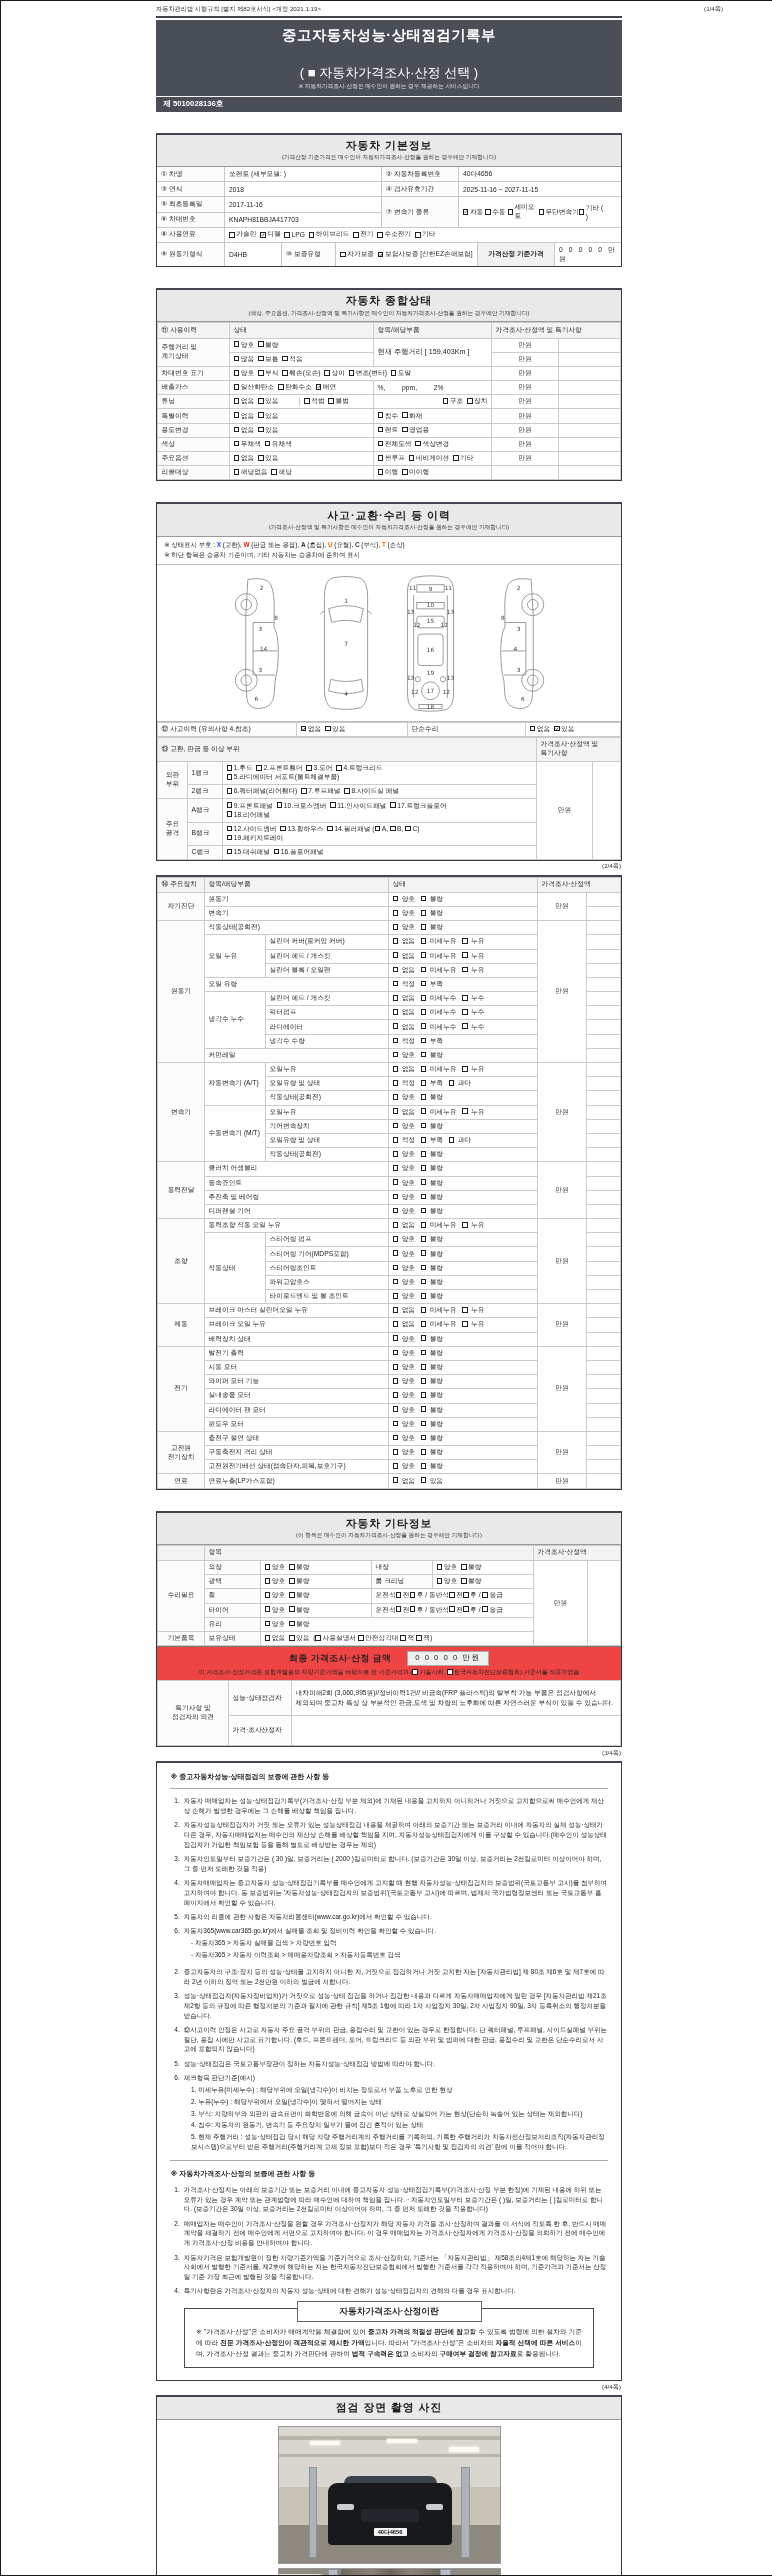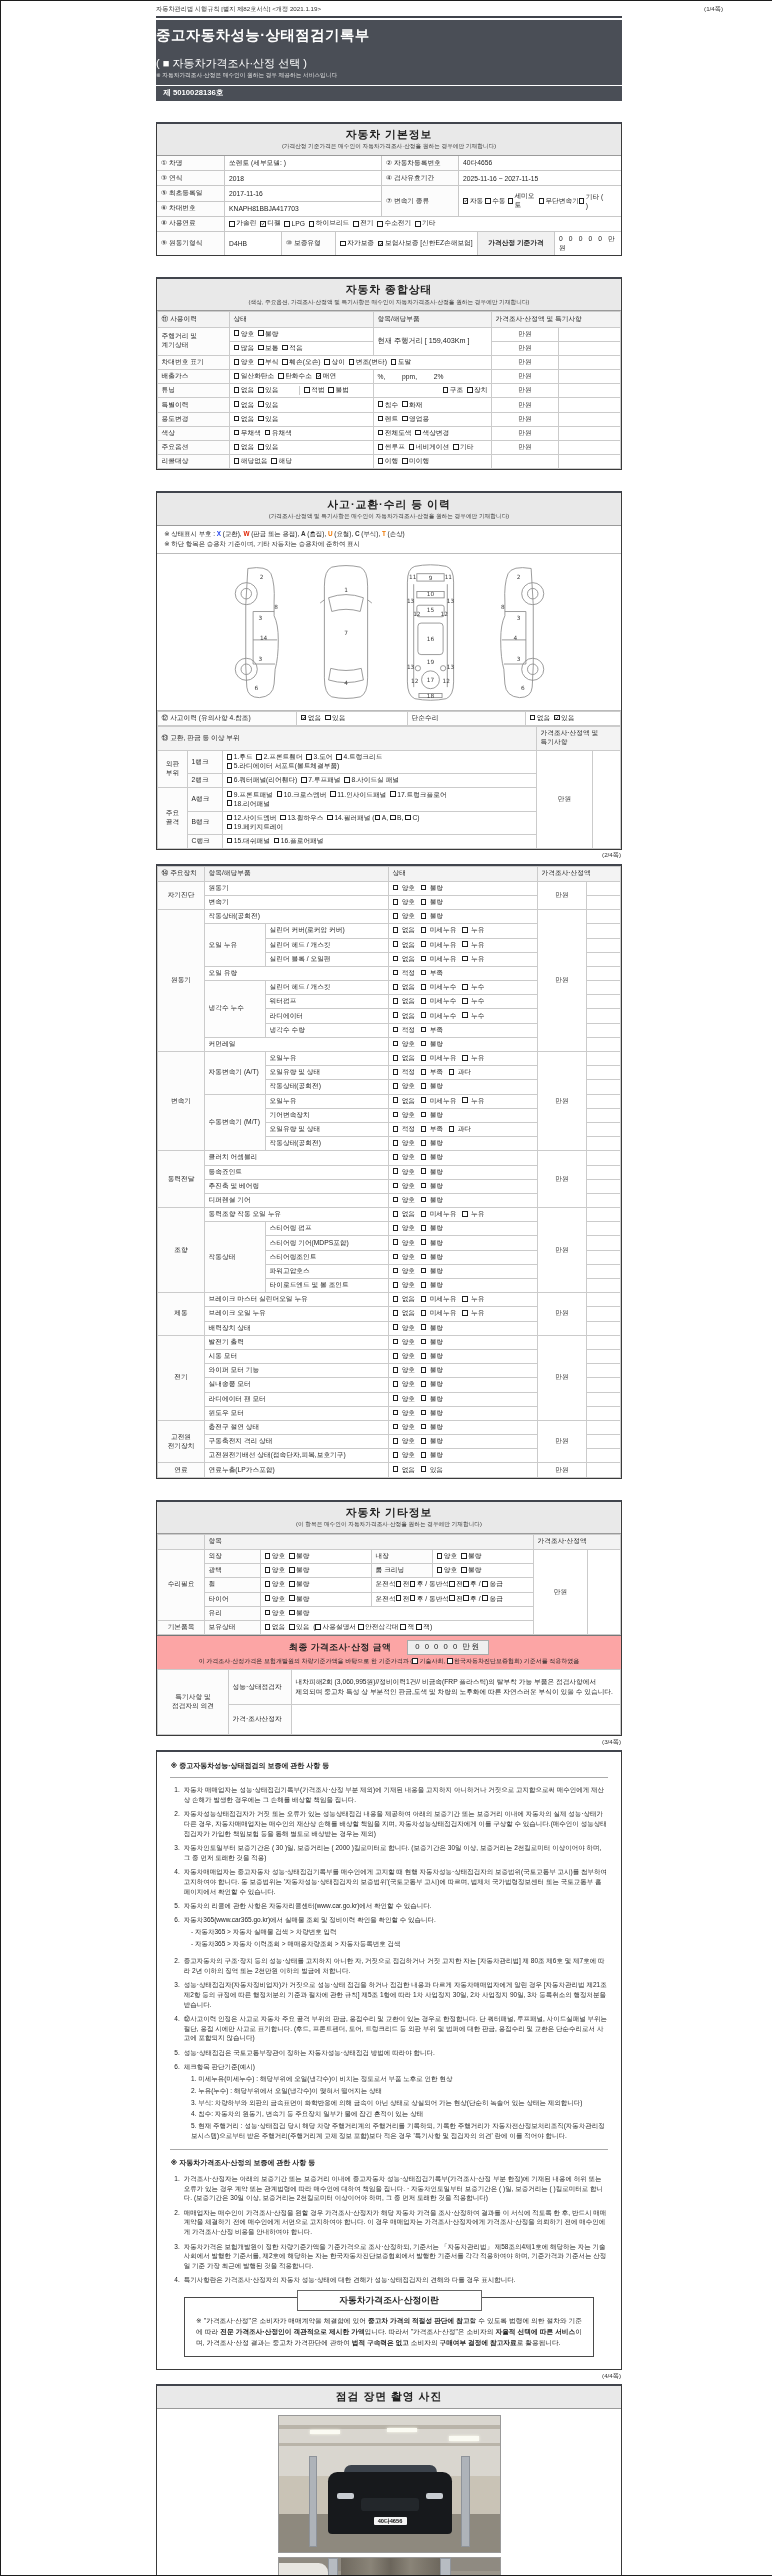--- a/index.html
+++ b/index.html
@@ -5,23 +5,23 @@
   *{box-sizing:border-box;margin:0;padding:0}
   html,body{background:#fff}
   body{font-family:"Liberation Sans","DejaVu Sans",sans-serif;color:#222}
   .page{position:relative;width:773px;height:2576px;background:#fff;border:1px solid #1c1c1c;overflow:hidden}
   .meta{display:flex;justify-content:space-between;padding:3.6px 49px 2.1px 155px;font-size:6.2px;color:#333}
   .form-col{width:466px;margin-left:155px}
   .marker{width:466px;margin-left:155px;text-align:right;font-size:6.2px;color:#333;padding:1.5px 1px 2.1px}
   
   .banner .bar{height:2.1px;background:#3f434b}
   .banner .gap{height:2.6px;background:#fff}
-  .banner .main{background:#4a4e56;color:#fff;padding:5.2px 0 4.6px}
+  .banner .main{background:#4a4e56;color:#fff;text-align:center;padding:5.2px 0 4.6px}
   .banner .t1{font-size:14.4px;font-weight:bold;letter-spacing:0.5px}
-  .banner .t2{font-size:11px;margin-top:11px}
+  .banner .t2{font-size:13px;margin-top:19px}
   .banner .t3{font-size:5.7px;color:#e6e6e6;margin-top:1.5px}
   .docno{background:#4a4e56;color:#fff;border-top:1px solid #fff;font-size:7.7px;font-weight:bold;padding:2.6px 7.2px}
   
   .sec{border:1px solid #3a3a3a;border-top:2.6px solid #41454d;background:#fff;margin-top:21px}
   .sec-head{background:#e9e9e9;text-align:center;padding:4.1px 2.1px 3.6px;border-bottom:0.5px solid #9a9a9a}
   .sec-title{font-size:10.8px;font-weight:bold;letter-spacing:1px}
   .sec-sub{font-size:5.7px;color:#333;margin-top:1.5px}
   
   .bi{font-size:6.7px}
   .bi-row{display:flex;border-top:0.5px solid #c8c8c8}
@@ -712,21 +712,21 @@
               <td class="lab">유리</td>
               <td colspan="3"><span class="bx"></span>양호  <span class="bx"></span>불량</td>
             </tr>
             <tr class="grp">
               <td class="lab dev">기본품목</td>
               <td class="lab">보유상태</td>
               <td colspan="3"><span class="bx"></span>없음  <span class="bx"></span>있음  (<span class="bx"></span>사용설명서 <span class="bx"></span>안전삼각대 <span class="bx"></span>잭 <span class="bx"></span>잭)</td>
             </tr>
           </tbody>
       </table>
-      <div style="background:#fca5a5;border-top:0.8px solid #777;text-align:center;padding:3.6px 0 3.1px">
+      <div style="background:#ef4444;border-top:0.8px solid #777;text-align:center;padding:3.6px 0 3.1px">
         <span style="font-size:8.8px;font-weight:bold;letter-spacing:0.5px">최종 가격조사·산정 금액</span>
         <span style="display:inline-block;margin-left:13.4px;background:#efefef;border:0.5px solid #aaa;padding:1.5px 7.2px;font-size:7.7px;letter-spacing:1.5px">0  0  0  0  0 만원</span>
         <div style="font-size:6px;margin-top:2.6px">이 가격조사·산정가격은 보험개발원의 차량기준가액을 바탕으로 한 기준가격과 (<span class="bx"></span>기술사회, <span class="bx"></span>한국자동차진단보증협회) 기준서를 적용하였음</div>
       </div>
       <table>
         <colgroup>
             <col style="width:71px">
             <col style="width:63px">
             <col>
           </colgroup>

